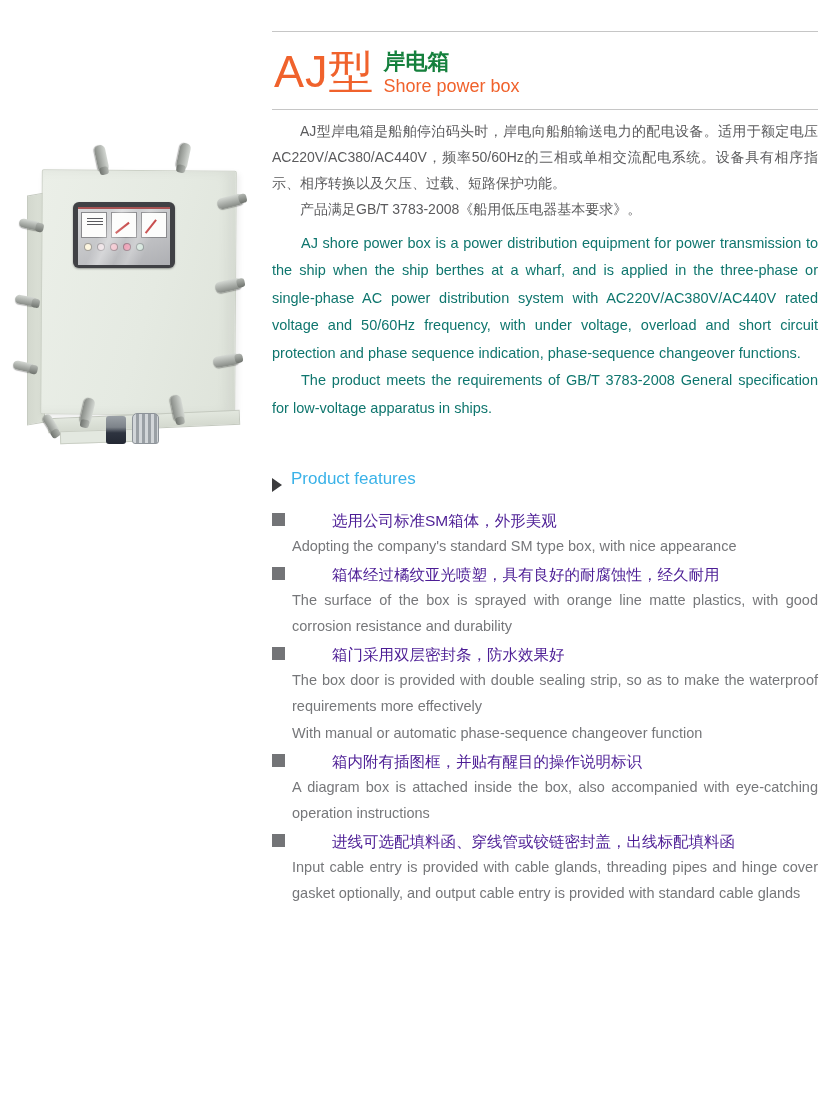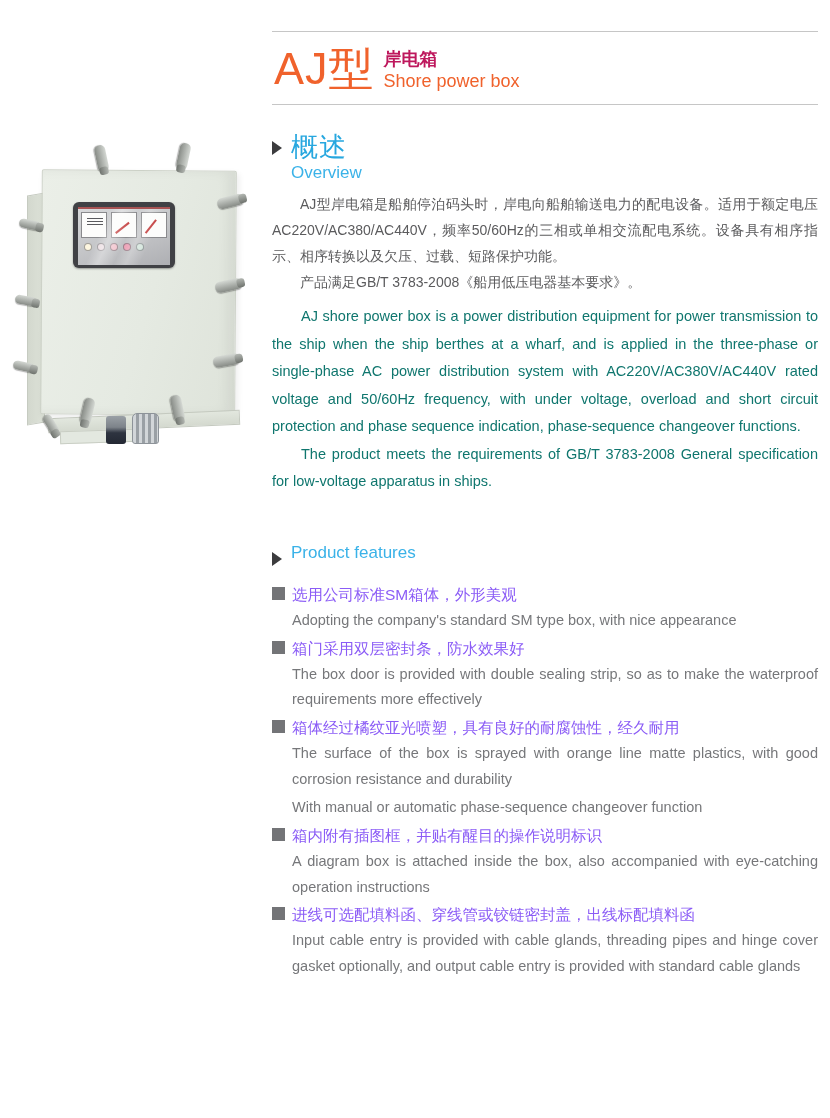--- a/index.html
+++ b/index.html
@@ -12,21 +12,21 @@
 
   
   .header{
     position:absolute;left:272px;top:31px;width:546px;
     border-top:1px solid #c6c6c6;border-bottom:1px solid #c6c6c6;
     padding:14px 0 13px 2px;box-sizing:border-box;
   }
   .title-row{display:flex;align-items:center;}
   .title-model{font-size:45px;line-height:1;color:#f0622c;letter-spacing:1px;font-weight:400;}
   .title-side{display:flex;flex-direction:column;margin-left:9px;padding-top:2px;}
-  .title-cn{font-size:18px;font-weight:bold;color:#be185d;line-height:1.25;}
+  .title-cn{font-size:22px;font-weight:bold;color:#15803d;line-height:1.25;}
   .title-en{font-size:18px;color:#f0622c;line-height:1.15;}
 
   
   .content{position:absolute;left:272px;top:110px;width:546px;}
 
   .sec-head{display:flex;align-items:flex-start;}
   .sec-arrow{
     width:0;height:0;flex:0 0 auto;
     border-left:10px solid #3c3c3e;border-top:7px solid transparent;border-bottom:7px solid transparent;
     margin:9px 9px 0 0;
@@ -44,21 +44,21 @@
     text-align:justify;text-indent:2em;
   }
   .en-paras{margin-top:7px;}
   .en-para{
     margin:0;font-size:14.5px;color:#0f766e;line-height:1.9;
     text-align:justify;text-indent:2em;
   }
 
   .feature-list{margin-top:16px;}
   .feature{margin-bottom:2px;}
-  .f-cn{display:flex;align-items:flex-start;font-size:15.5px;color:#8b5cf6;line-height:1.68;}
+  .f-cn{display:flex;align-items:flex-start;font-size:15.5px;color:#4c1d95;line-height:1.68;gap:40px;}
   .bullet{
     flex:0 0 auto;width:13px;height:13px;background:#737477;margin:5px 7px 0 0;
   }
   .f-en{
     margin-left:20px;font-size:14.5px;color:#76777a;line-height:1.78;text-align:justify;
   }
 
   
   .photo{position:absolute;left:14px;top:156px;width:252px;height:296px;}
   .box-side{
@@ -190,27 +190,20 @@
     <div class="latch" style="left:60px;top:250px;transform:rotate(103deg)"></div>
     <div class="latch" style="left:150px;top:247px;transform:rotate(78deg)"></div>
     <div class="latch small" style="left:26px;top:264px;transform:rotate(58deg)"></div>
 
     <div class="gland gland-dark"></div>
     <div class="gland gland-metal"></div>
   </div>
 
   <div class="content">
 
-    <div class="sec-head overview-head">
-      <span class="sec-arrow"></span>
-      <span class="sec-titles">
-        <span class="sec-cn">概述</span>
-        <span class="sec-en">Overview</span>
-      </span>
-    </div>
 
     <div class="cn-paras">
 
         <p class="cn-para">AJ型岸电箱是船舶停泊码头时，岸电向船舶输送电力的配电设备。适用于额定电压AC220V/AC380/AC440V，频率50/60Hz的三相或单相交流配电系统。设备具有相序指示、相序转换以及欠压、过载、短路保护功能。</p>
 
         <p class="cn-para">产品满足GB/T 3783-2008《船用低压电器基本要求》。</p>
       </div>
 
     <div class="en-paras">
 
@@ -232,31 +225,31 @@
           <div class="f-cn">
             <span class="bullet"></span>
             <span>选用公司标准SM箱体，外形美观</span>
           </div>
           <div class="f-en">Adopting the company's standard SM type box, with nice appearance</div>
         </div>
 
         <div class="feature">
           <div class="f-cn">
             <span class="bullet"></span>
+            <span>箱体经过橘纹亚光喷塑，具有良好的耐腐蚀性，经久耐用</span>
+          </div>
+          <div class="f-en">The surface of the box is sprayed with orange line matte plastics, with good corrosion resistance and durability</div>
+        </div>
+
+        <div class="feature">
+          <div class="f-cn">
+            <span class="bullet"></span>
             <span>箱门采用双层密封条，防水效果好</span>
           </div>
           <div class="f-en">The box door is provided with double sealing strip, so as to make the waterproof requirements more effectively</div>
-        </div>
-
-        <div class="feature">
-          <div class="f-cn">
-            <span class="bullet"></span>
-            <span>箱体经过橘纹亚光喷塑，具有良好的耐腐蚀性，经久耐用</span>
-          </div>
-          <div class="f-en">The surface of the box is sprayed with orange line matte plastics, with good corrosion resistance and durability</div>
         </div>
 
         <div class="feature">
           <div class="f-en">With manual or automatic phase-sequence changeover function</div>
         </div>
 
         <div class="feature">
           <div class="f-cn">
             <span class="bullet"></span>
             <span>箱内附有插图框，并贴有醒目的操作说明标识</span>

